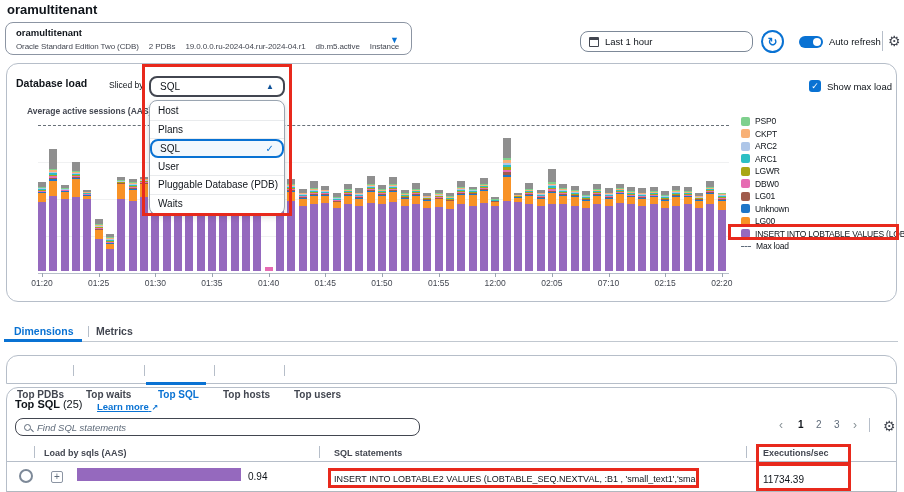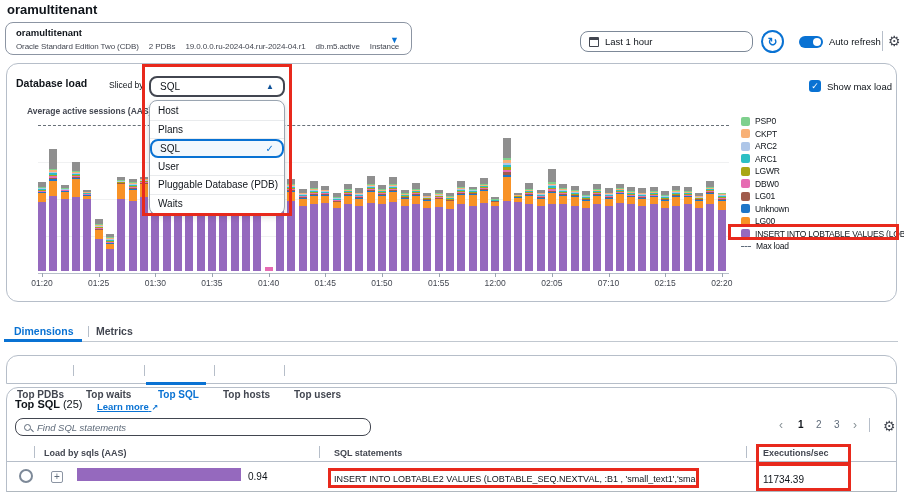--- a/index.html
+++ b/index.html
@@ -66,21 +66,21 @@
 .subtab { position:absolute; top:9px; font-size:10px; font-weight:bold; color:#424650;margin-top:24px; }
 .subtab.active { color:#0972d3; }
 .sub-underline { position:absolute; left:139px; top:26px; width:60px; height:3px; background:#0972d3; }
 
 
 .sql-card { left:6px; top:387px; width:891px; height:120px; border:1px solid #b6bec9; border-radius:12px; }
 .sql-title { left:8px; top:10px; font-size:11px; font-weight:bold; }
 .sql-count { font-weight:normal; }
 .learn-more { left:90px; top:13px; font-size:9.5px; color:#0972d3; font-weight:bold; text-decoration:underline; }
 .ext-icon { font-size:8px; text-decoration:none; display:inline-block; }
-.search-box { left:8px; top:30px; width:356px; height:18px; border:1px solid #424650; border-radius:8px; display:flex; align-items:center; gap:6px; padding:0 8px; }
+.search-box { left:8px; top:30px; width:405px; height:18px; border:1px solid #424650; border-radius:8px; display:flex; align-items:center; gap:6px; padding:0 8px; }
 .search-icon { width:7px; height:7px; border:1.4px solid #5f6b7a; border-radius:50%; position:relative; flex:none; }
 .search-icon::after { content:""; position:absolute; left:5px; top:5px; width:4px; height:1.4px; background:#5f6b7a; transform:rotate(45deg); }
 .search-ph { font-size:9.5px; font-style:italic; color:#5f6b7a; }
 .pag { position:absolute; top:31px; font-size:10px; color:#5f6b7a; }
 .pag.active { color:#0f141a; font-weight:bold; }
 .pag.chev { color:#879196; font-size:12px; top:30px; }
 .hdr { position:absolute; top:60px; font-size:9px; font-weight:bold; color:#424650; }
 .hdr-div { position:absolute; top:58px; width:1px; height:12px; background:#b6bec9; }
 .hdr-line { position:absolute; left:0; top:73px; width:889px; height:1px; background:#b6bec9; }
 .radio { position:absolute; left:12px; top:81px; width:14px; height:14px; border:2px solid #7d8998; border-radius:50%; }

